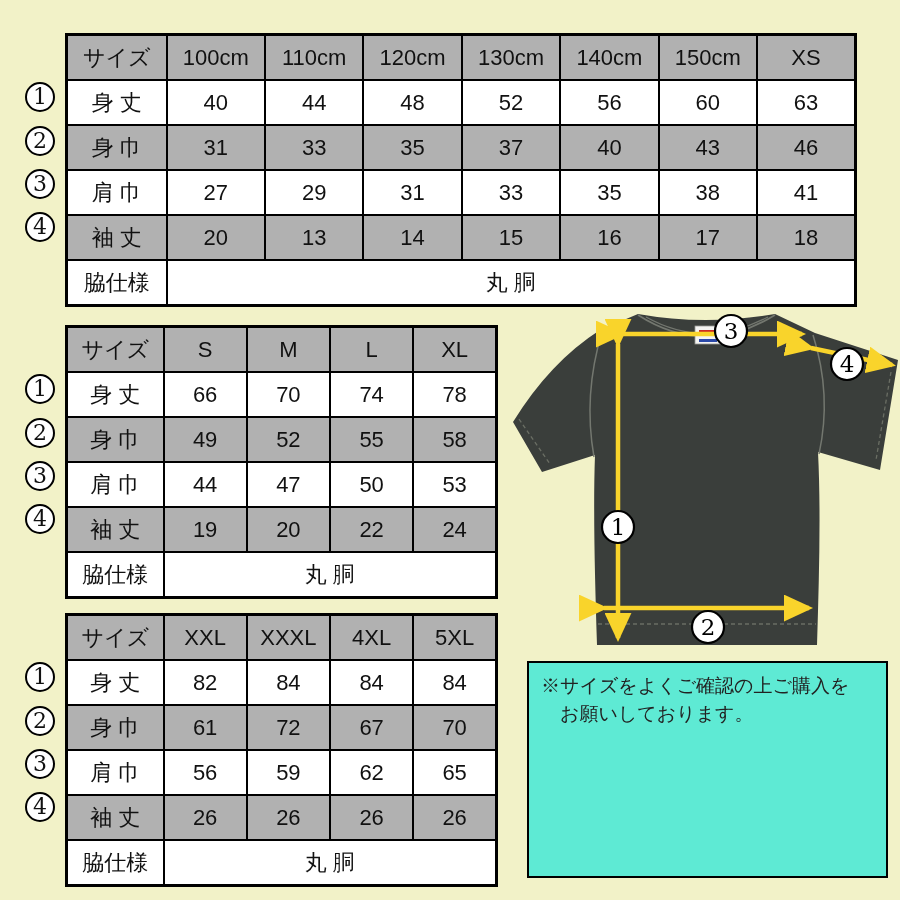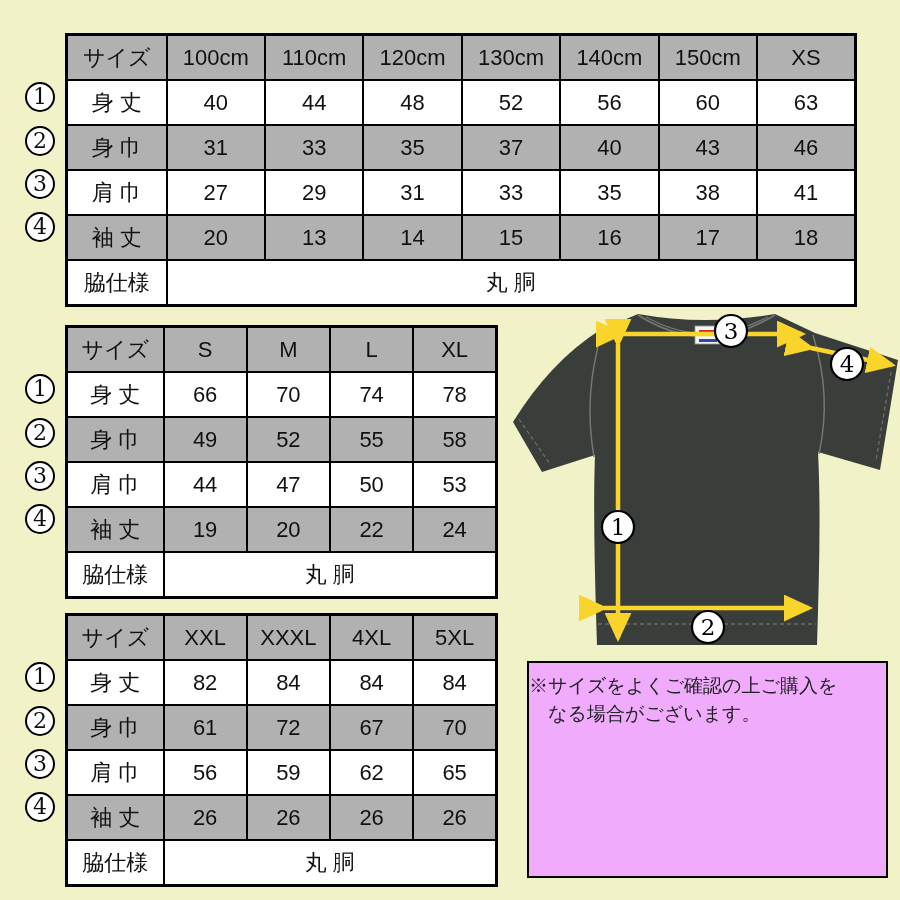--- a/index.html
+++ b/index.html
@@ -19,22 +19,22 @@
   tr.gray th,tr.gray td{background:#b1b1b1;text-align:center;}
   tr.white td,tr.white th{background:#ffffff;margin-left:36px;}
   .marker{
     position:absolute;width:30px;height:30px;box-sizing:border-box;
     border:2px solid #000;border-radius:50%;background:#fff;
     display:flex;align-items:center;justify-content:center;
     font-family:"DejaVu Serif",serif;font-size:22px;line-height:1;
   }
   .notebox{
     position:absolute;left:527px;top:661px;width:361px;height:217px;
-    box-sizing:border-box;background:#f0abfc;border:2px solid #000;
-    padding:9px 8px 6px 0;font-size:19px;line-height:28px;color:#222;
+    box-sizing:border-box;background:#5eead4;border:2px solid #000;
+    padding:9px 8px 6px 12px;font-size:19px;line-height:28px;color:#222;
   }
   .notebox .nline{white-space:nowrap;}
   .notebox .nline.indent{padding-left:19px;}
   .shirt-wrap{position:absolute;left:505px;top:300px;width:395px;height:360px;}
 </style>
 </head>
 <body>
 
 <div class="sheet">
 
@@ -275,16 +275,16 @@
       </g>
       <g>
         <circle cx="203" cy="327" r="16" fill="#ffffff" stroke="#000" stroke-width="2.2"></circle>
         <text x="203" y="335" text-anchor="middle" font-family="DejaVu Serif, serif" font-size="23" fill="#000">2</text>
       </g>
     </svg>
   </div>
 
   <div class="notebox">
     <div class="nline">※サイズをよくご確認の上ご購入を</div>
-    <div class="nline indent">なる場合がございます。</div>
+    <div class="nline indent">お願いしております。</div>
   </div>
 
 </div>
 
 </body></html>

